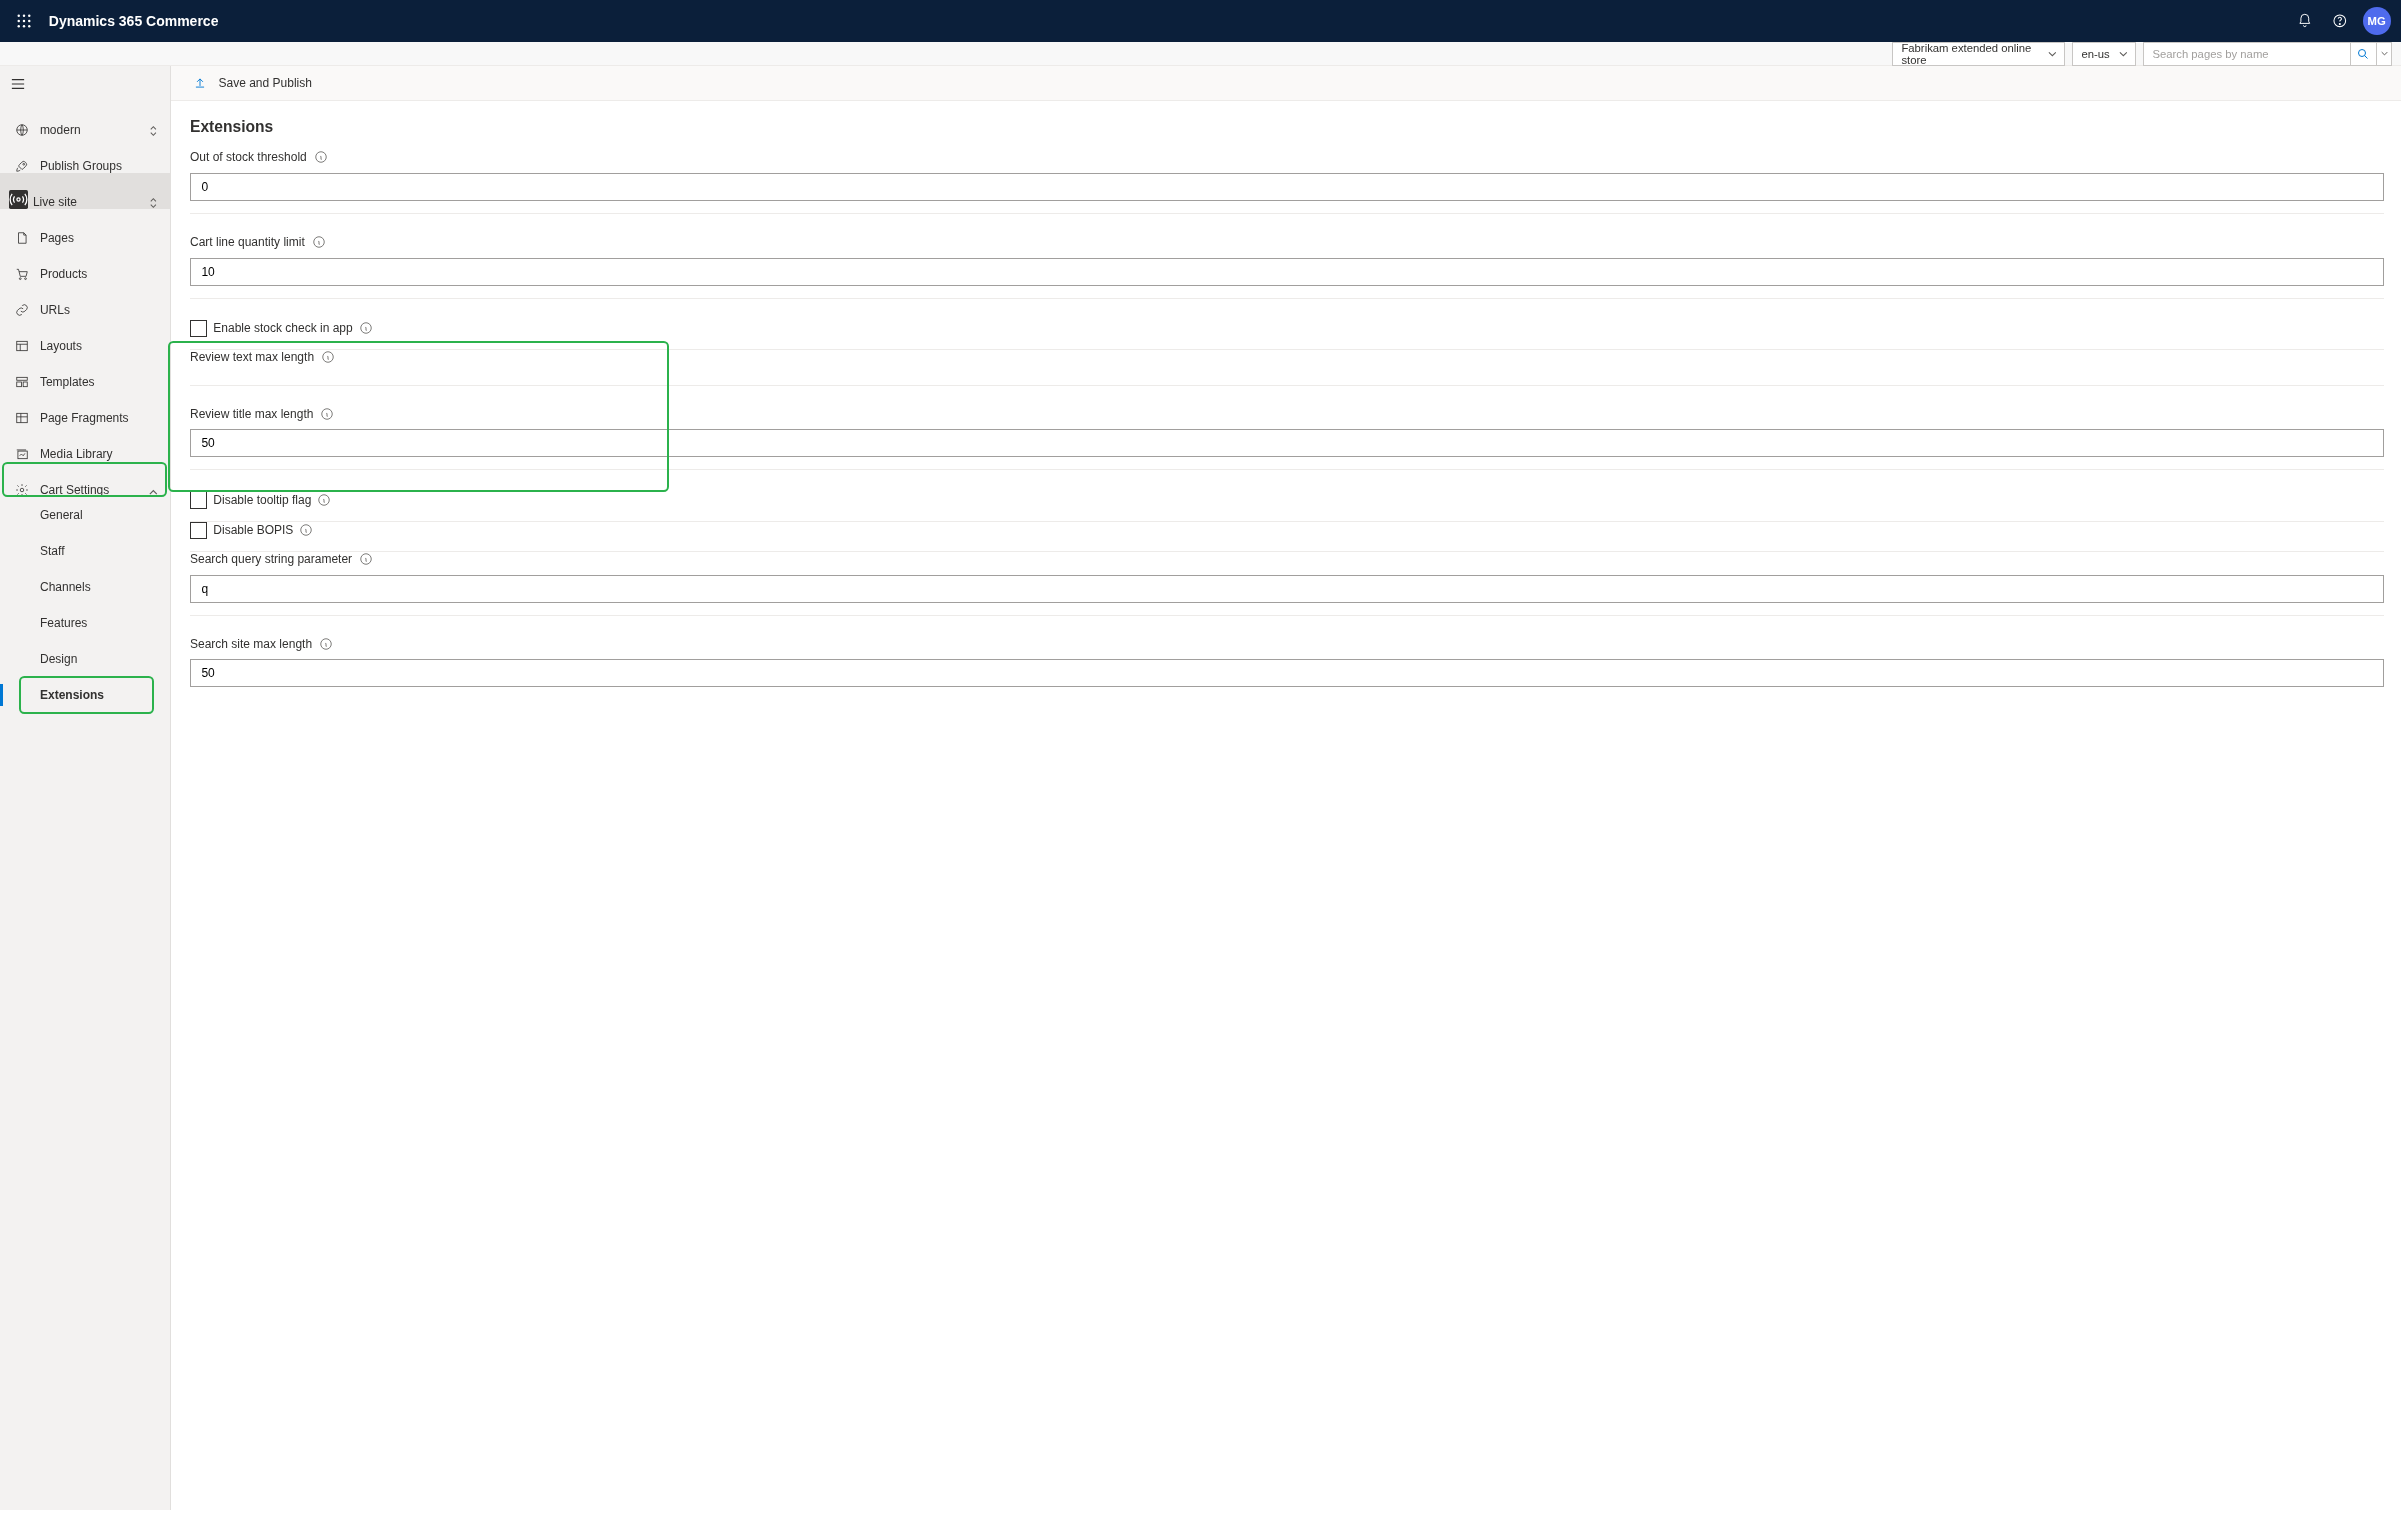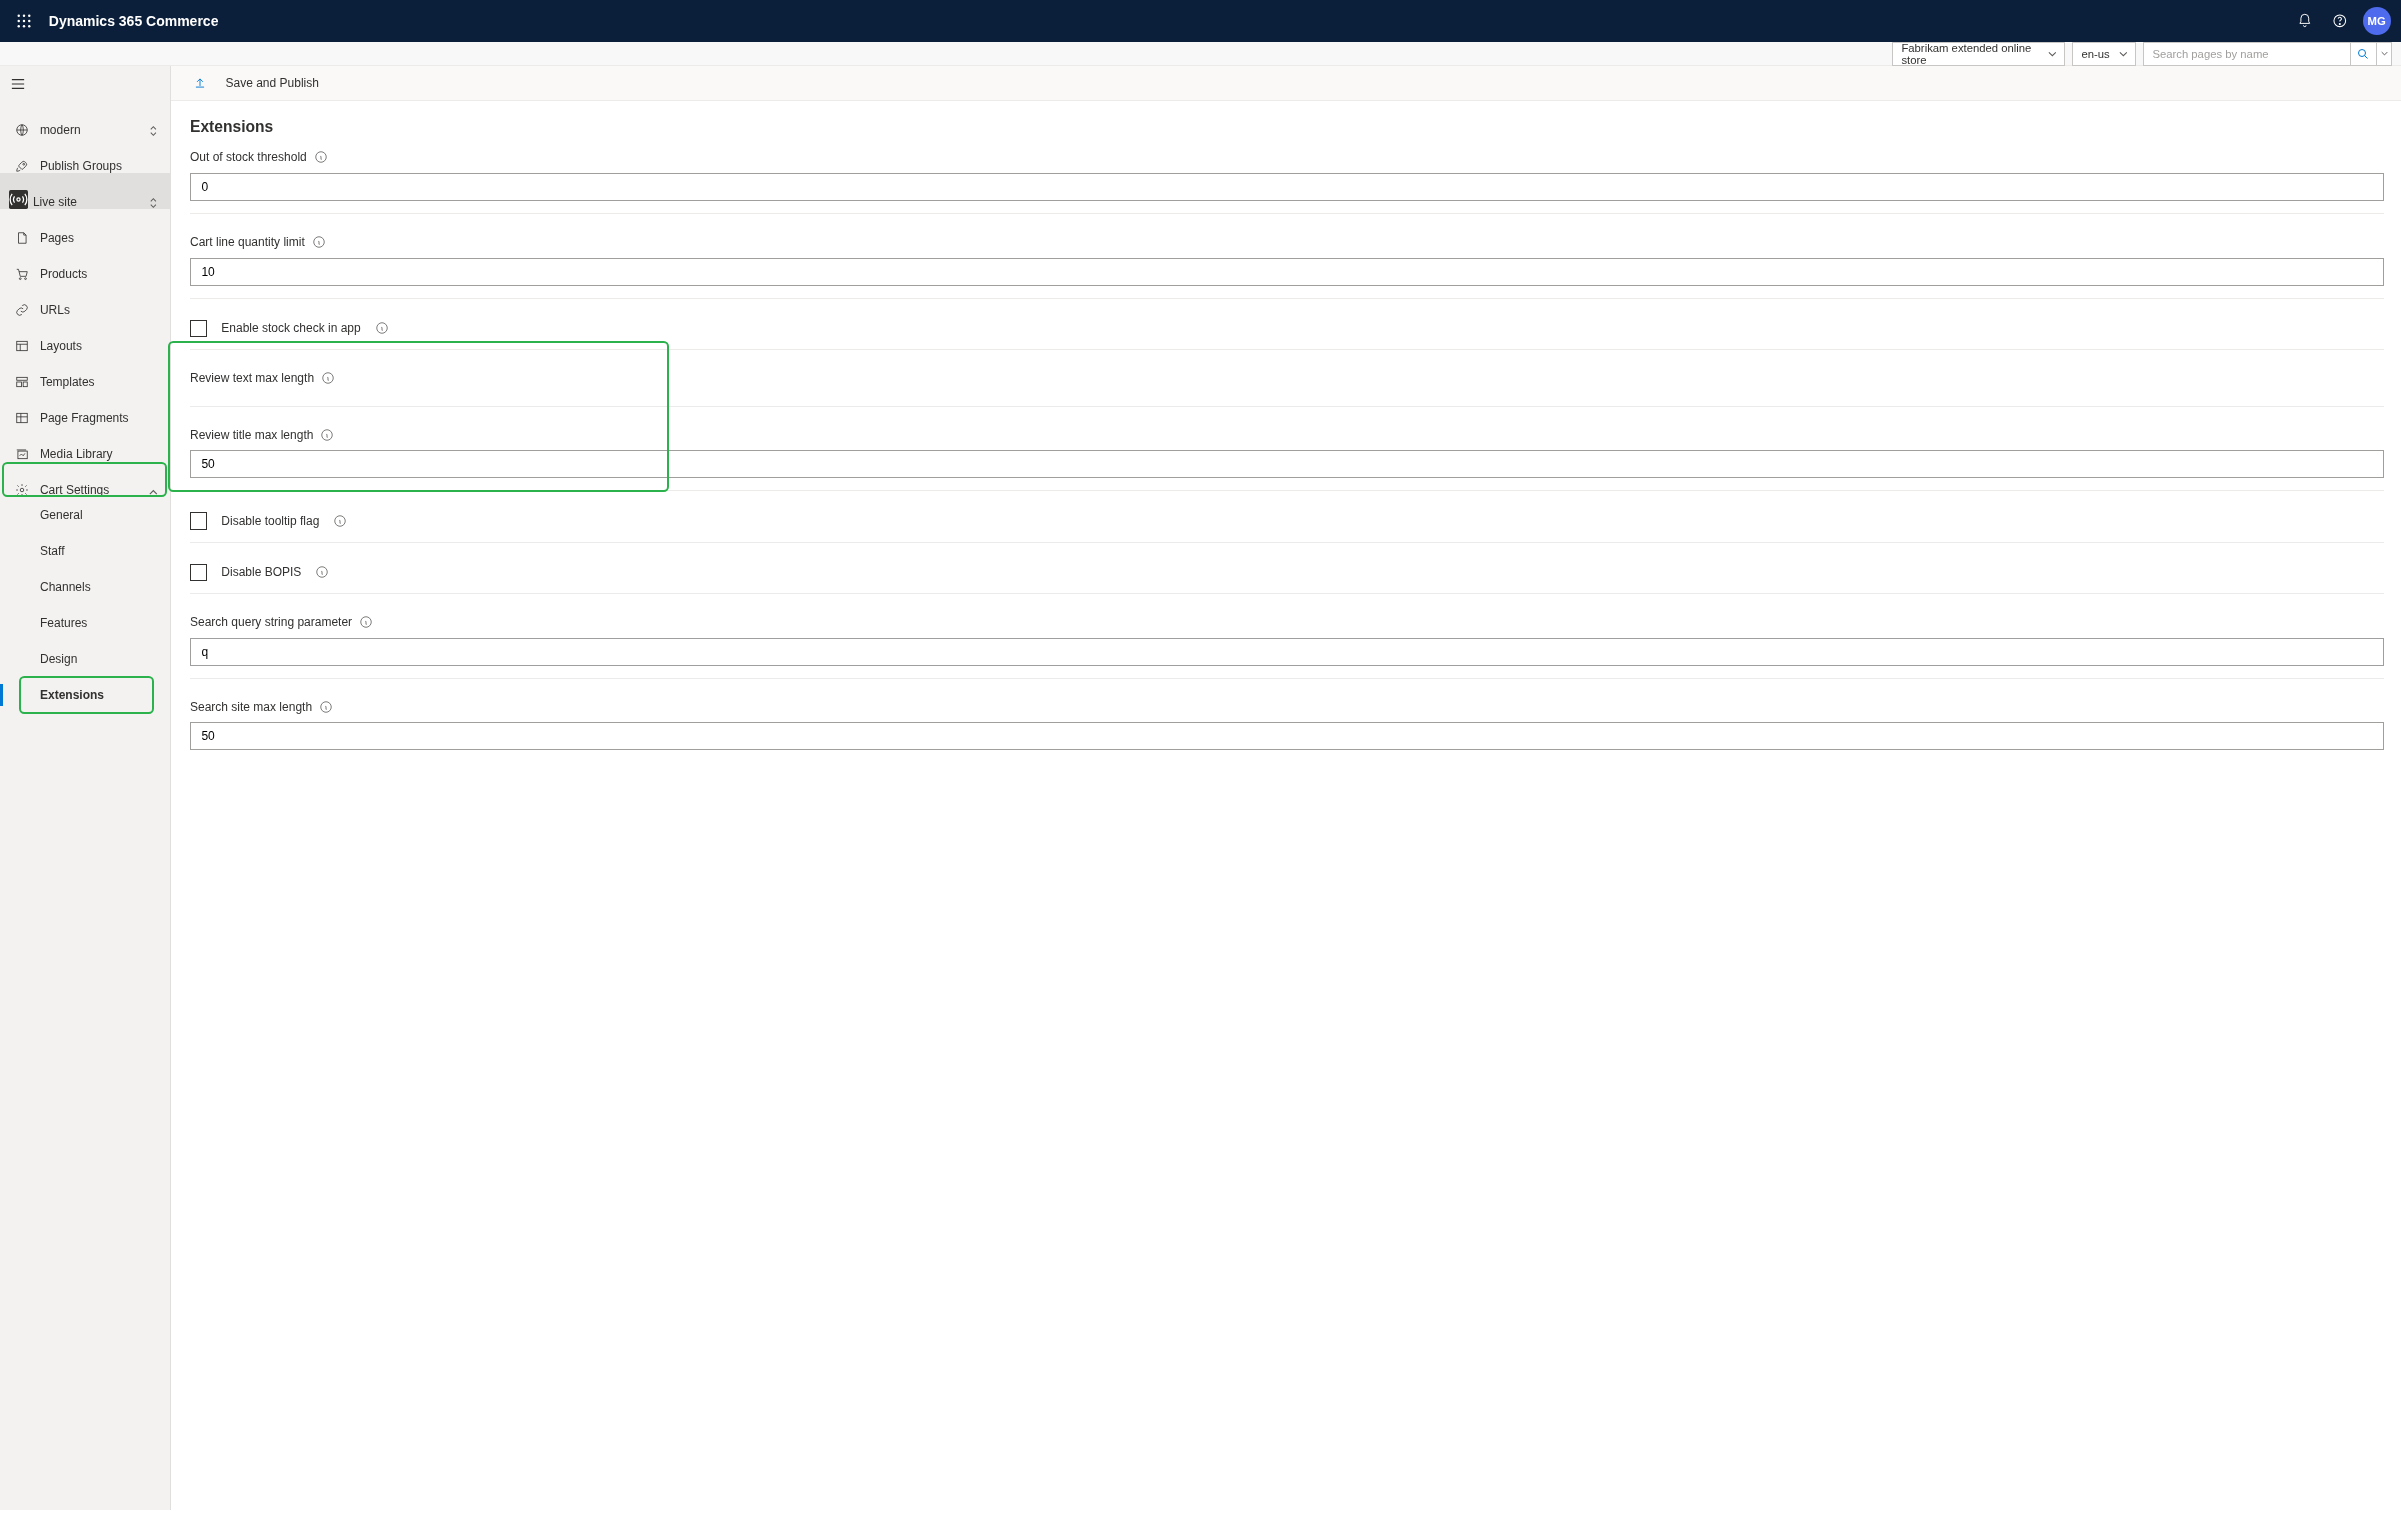--- a/index.html
+++ b/index.html
@@ -143,21 +143,21 @@
   
   .content { flex: 1; display: flex; flex-direction: column; min-width: 0; position: relative; }
   .cmdbar {
     height: 35px;
     background: #faf9f8;
     border-bottom: 0.9px solid #edebe9;
     display: flex; align-items: center;
     padding: 0 17.3px;
   }
   .cmd-btn {
-    display: flex; align-items: center; gap: 18px;
+    display: flex; align-items: center; gap: 11px;
     font-size: 12px; color: #323130; cursor: pointer;
     height: 28px; padding: 0 5.2px;
   }
 
   .scroll-area {
     flex: 1; overflow-y: scroll;
     padding: 10.4px 17.3px 35px 19px;
     position: relative;
   }
   .page-title { font-size: 15.6px; font-weight: 600; margin: 7px 0 14px 0; }
@@ -171,23 +171,22 @@
   .info-ic { width: 14px; height: 14px; color: #605e5c; }
   .text-input {
     width: 100%; height: 28px;
     border: 0.9px solid #a19f9d;
     padding: 0 10.4px;
     font-size: 12px;
     background: #fff;
     outline: none;
   }
   .check-row {
-    display: flex; align-items: center; gap: 14px;
+    display: flex; align-items: center; gap: 6px;
     font-size: 12px;
-    margin-bottom: 21px;
     border-bottom: 0.9px solid #edebe9;
     padding-bottom: 12px;
   }
   .check-row .box {
     width: 17.3px; height: 17.3px;
     border: 0.9px solid #323130;
     background: #fff;
   }
 
   

